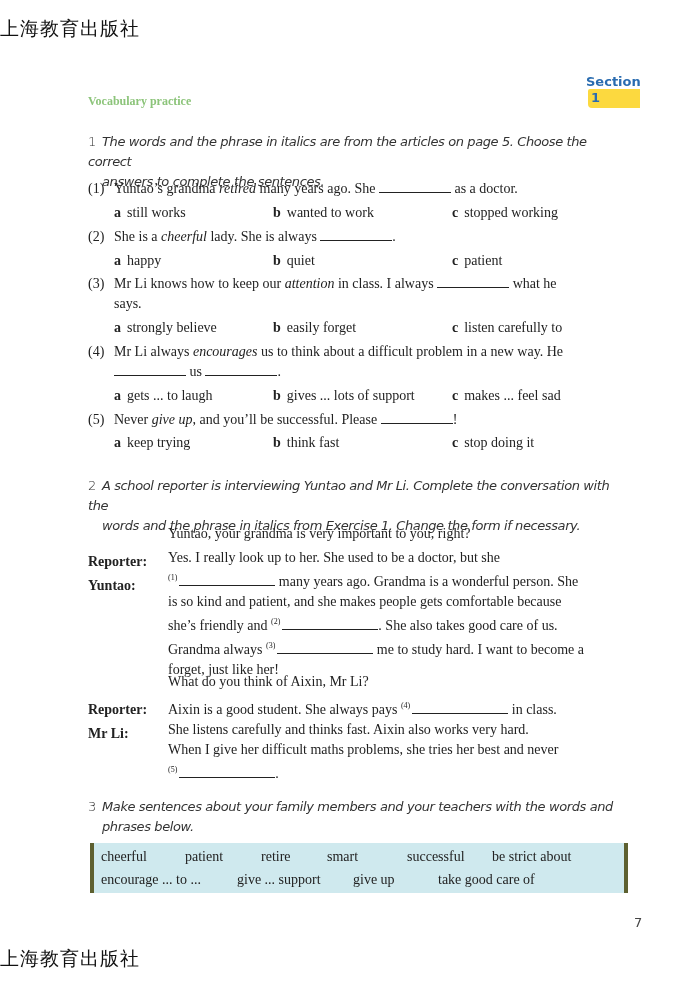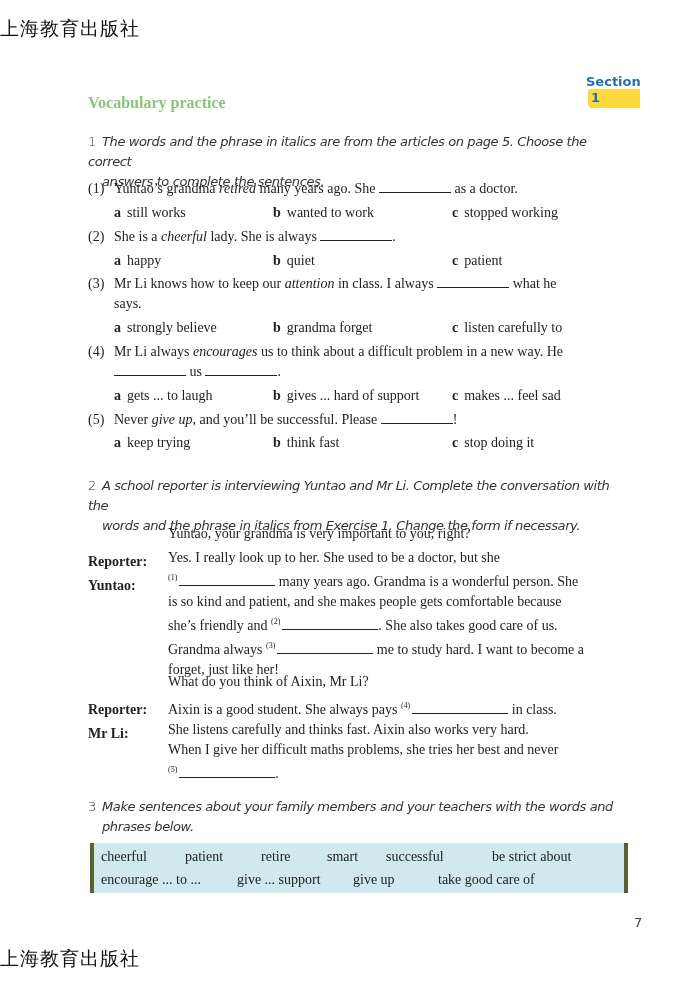--- a/index.html
+++ b/index.html
@@ -7,21 +7,21 @@
            font-family: "Liberation Serif", "DejaVu Serif", serif; color: #222; }
     .publisher { position: absolute; left: 0; width: 567px; text-align: left;
                  font-family: "DejaVu Sans", sans-serif; font-size: 19px; color: #111; letter-spacing: 1px; }
     .publisher.top { top: 16px; }
     .publisher.bottom { top: 946px; }
     .section-tag { position: absolute; top: 42px; left: 586px; font-family: "DejaVu Sans", sans-serif;
                    font-size: 13px; font-weight: bold; color: #2a6cb0; margin-top: 32px; }
     .section-tag .label { font-weight: bold; }
     .section-tag .num { display: inline-block; background: #fcd93f; padding: 1px 40px 3px 3px;
                         border-radius: 2px 0 0 4px; margin-left: 2px; }
-    .title { position: absolute; top: 94px; left: 88px; font-size: 16px; font-weight: bold; color: #8cc47a; }
+    .title { position: absolute; top: 94px; left: 88px; font-size: 12px; font-weight: bold; color: #8cc47a; }
     .instr { position: absolute; left: 88px; width: 545px; font-family: "DejaVu Sans", sans-serif;
              font-style: italic; font-size: 13px; line-height: 20px; color: #333; font-weight: 300;
              letter-spacing: -0.4px; }
     .instr .n { font-style: normal; display: inline-block; width: 14px; }
     .instr .indent { padding-left: 14px; display: block; }
     .q { position: absolute; left: 88px; width: 545px; font-size: 14px; line-height: 20px; }
     .q .qn { display: inline-block; width: 26px; }
     .q .cont { padding-left: 26px; }
     .opts { position: absolute; left: 114px; width: 520px; font-size: 14px; line-height: 20px; }
     .opts span.o { position: absolute; top: 0; white-space: nowrap; }
@@ -72,31 +72,31 @@
   <span class="o" style="left:159px"><b>b</b><span>quiet</span></span>
   <span class="o" style="left:338px"><b>c</b><span>patient</span></span>
 </div>
 
 <div class="q" style="top:274px">
   <span class="qn">(3)</span><span>Mr Li knows how to keep our </span><i>attention</i><span> in class. I always </span><span class="blank b9"></span><span> what he</span>
   <div class="cont">says.</div>
 </div>
 <div class="opts" style="top:318px">
   <span class="o" style="left:0"><b>a</b><span>strongly believe</span></span>
-  <span class="o" style="left:159px"><b>b</b><span>grandma forget</span></span>
+  <span class="o" style="left:159px"><b>b</b><span>easily forget</span></span>
   <span class="o" style="left:338px"><b>c</b><span>listen carefully to</span></span>
 </div>
 
 <div class="q" style="top:342px">
   <span class="qn">(4)</span><span>Mr Li always </span><i>encourages</i><span> us to think about a difficult problem in a new way. He</span>
   <div class="cont"><span class="blank b9"></span><span> us </span><span class="blank b9"></span><span>.</span></div>
 </div>
 <div class="opts" style="top:386px">
   <span class="o" style="left:0"><b>a</b><span>gets ... to laugh</span></span>
-  <span class="o" style="left:159px"><b>b</b><span>gives ... hard of support</span></span>
+  <span class="o" style="left:159px"><b>b</b><span>gives ... lots of support</span></span>
   <span class="o" style="left:338px"><b>c</b><span>makes ... feel sad</span></span>
 </div>
 
 <div class="q" style="top:410px">
   <span class="qn">(5)</span><span>Never </span><i>give up</i><span>, and you’ll be successful. Please </span><span class="blank b9"></span><span>!</span>
 </div>
 <div class="opts" style="top:433px">
   <span class="o" style="left:0"><b>a</b><span>keep trying</span></span>
   <span class="o" style="left:159px"><b>b</b><span>think fast</span></span>
   <span class="o" style="left:338px"><b>c</b><span>stop doing it</span></span>
@@ -138,21 +138,21 @@
 <div class="instr" style="top:797px">
   <span class="n">3</span><span>Make sentences about your family members and your teachers with the words and</span>
   <span class="indent">phrases below.</span>
 </div>
 
 <div class="wordbox">
   <span class="w" style="left:7px;top:6px">cheerful</span>
   <span class="w" style="left:91px;top:6px">patient</span>
   <span class="w" style="left:167px;top:6px">retire</span>
   <span class="w" style="left:233px;top:6px">smart</span>
-  <span class="w" style="left:292px;top:6px">successful</span>
+  <span class="w" style="left:313px;top:6px">successful</span>
   <span class="w" style="left:398px;top:6px">be strict about</span>
   <span class="w" style="left:7px;top:29px">encourage ... to ...</span>
   <span class="w" style="left:143px;top:29px">give ... support</span>
   <span class="w" style="left:259px;top:29px">give up</span>
   <span class="w" style="left:344px;top:29px">take good care of</span>
 </div>
 
 <div class="pagenum">7</div>
 <div class="publisher bottom">上海教育出版社</div>
 

